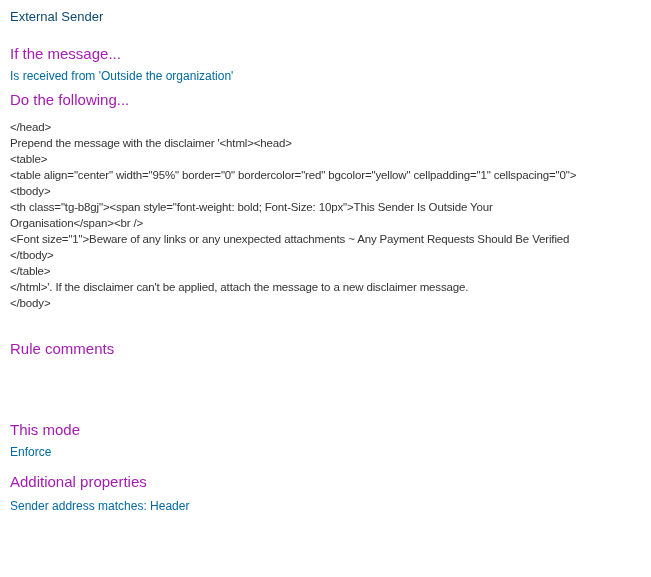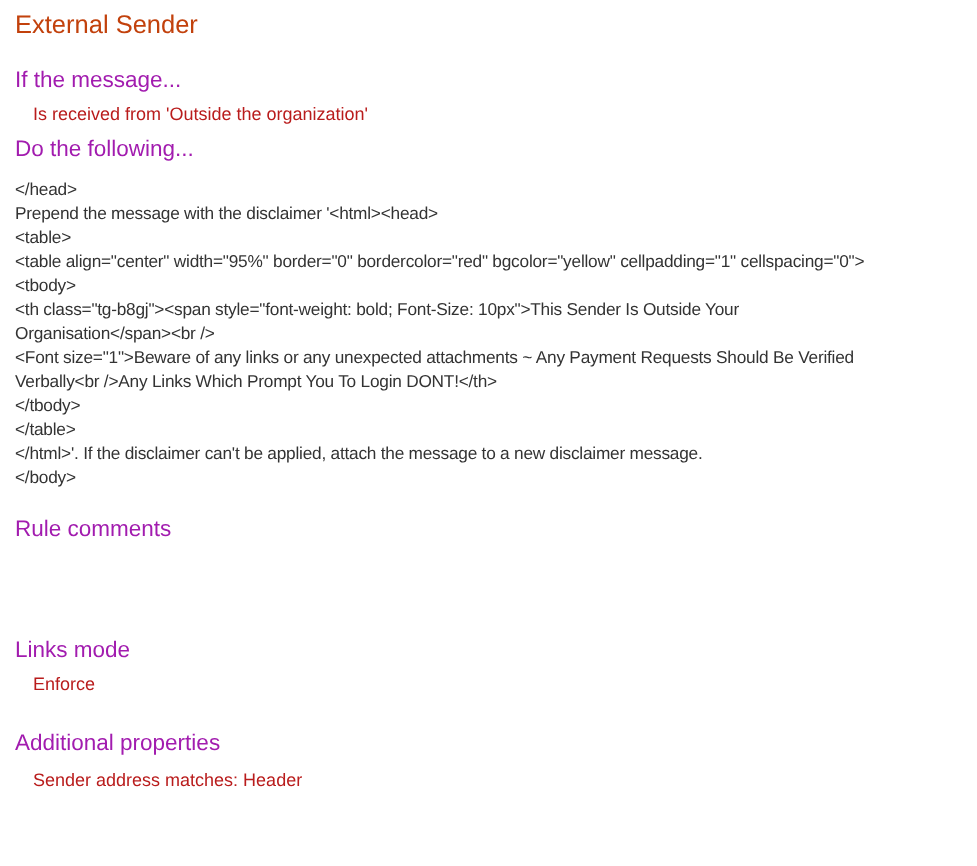--- a/index.html
+++ b/index.html
@@ -12,43 +12,43 @@
     width: 651px;
     height: 577px;
     overflow: hidden;
     font-family: "Liberation Sans", "DejaVu Sans", sans-serif;
     color: #333333;
   }
   .pane {
     padding: 7px 6px 0 10px;
   }
   .page-title {
-    font-size: 17px;
+    font-size: 13px;
     font-weight: 300;
     line-height: 20px;
     margin: 0;
-    color: #c2410c;
+    color: #0c4a6e;
   }
   .section-heading {
     font-size: 15px;
     font-weight: 300;
     line-height: 20px;
     margin: 0;
     color: #a21caf;
   }
   .heading-conditions   { margin-top: 17px; }
   .heading-actions      { margin-top: 6px; }
-  .heading-comments     { margin-top: 16px; }
+  .heading-comments     { margin-top: 28px; }
   .heading-mode         { margin-top: 47px; }
-  .heading-additional   { margin-top: 22px; }
+  .heading-additional   { margin-top: 12px; }
   .body-text {
     font-size: 12px;
     line-height: 16px;
-    margin: 4px 0 0 12px;
-    color: #b91c1c;
+    margin: 4px 0 0 0;
+    color: #0369a1;
   }
   .body-text.additional { margin-top: 6px; }
   .code-block {
     margin-top: 9px;
   }
   .code-line {
     font-size: 11.5px;
     letter-spacing: -0.15px;
     line-height: 16px;
     white-space: pre-wrap;
@@ -76,35 +76,34 @@
     <h2 class="section-heading heading-actions">Do the following...</h2>
     <div class="code-block">
       <div class="code-line">&lt;/head&gt;</div>
       <div class="code-line">Prepend the message with the disclaimer '&lt;html&gt;&lt;head&gt;</div>
       <div class="code-line">&lt;table&gt;</div>
       <div class="code-line">&lt;table align="center" width="95%" border="0" bordercolor="red" bgcolor="yellow" cellpadding="1" cellspacing="0"&gt;</div>
       <div class="code-line">&lt;tbody&gt;</div>
       <div class="code-line">&lt;th class="tg-b8gj"&gt;&lt;span style="font-weight: bold; Font-Size: 10px"&gt;This Sender Is Outside Your</div>
       <div class="code-line">Organisation&lt;/span&gt;&lt;br /&gt;</div>
       <div class="code-line">&lt;Font size="1"&gt;Beware of any links or any unexpected attachments ~ Any Payment Requests Should Be Verified</div>
-      <div class="code-line">Verbally&lt;br /&gt;Any Links Which Prompt You To Login DONT!&lt;/th&gt;</div>
       <div class="code-line">&lt;/tbody&gt;</div>
       <div class="code-line">&lt;/table&gt;</div>
       <div class="code-line">&lt;/html&gt;'. If the disclaimer can't be applied, attach the message to a new disclaimer message.</div>
       <div class="code-line">&lt;/body&gt;</div>
     </div>
   </section>
 
   <section>
     <h2 class="section-heading heading-comments">Rule comments</h2>
     <p class="body-text comments-empty"></p>
   </section>
 
   <section>
-    <h2 class="section-heading heading-mode">Links mode</h2>
+    <h2 class="section-heading heading-mode">This mode</h2>
     <p class="body-text">Enforce</p>
   </section>
 
   <section>
     <h2 class="section-heading heading-additional">Additional properties</h2>
     <p class="body-text additional">Sender address matches: Header</p>
   </section>
 
 </main>
 

